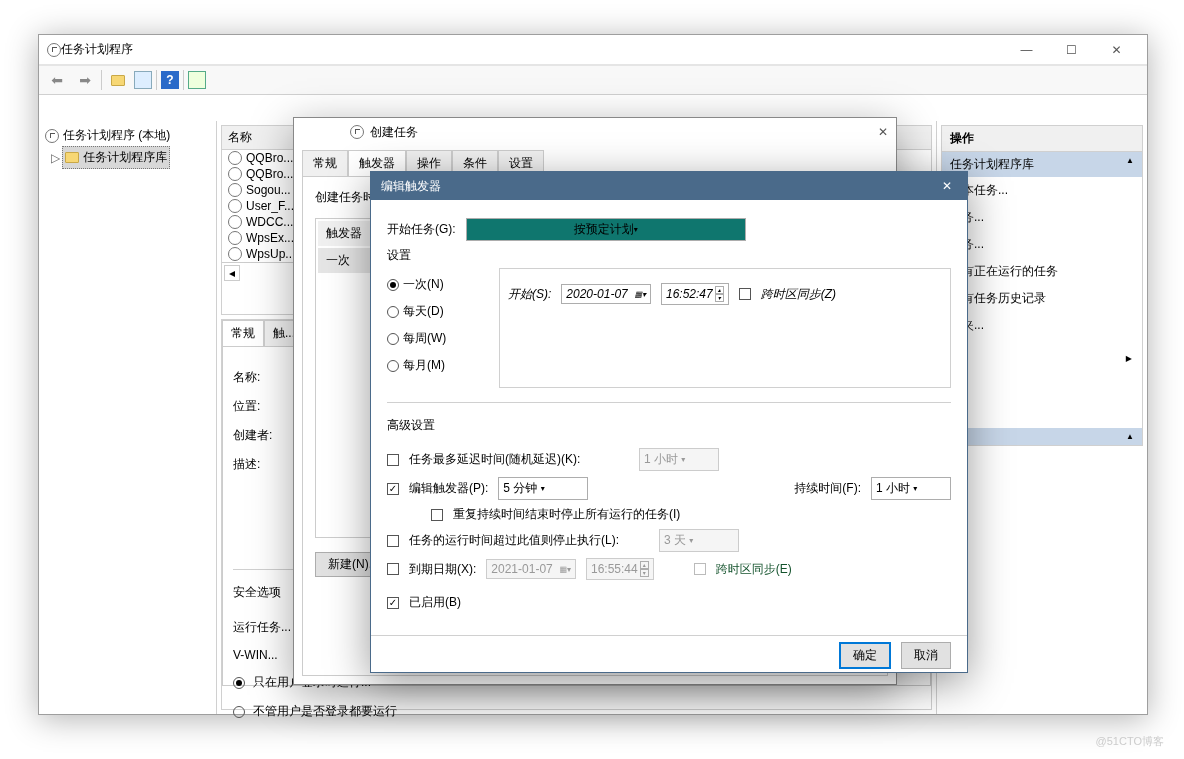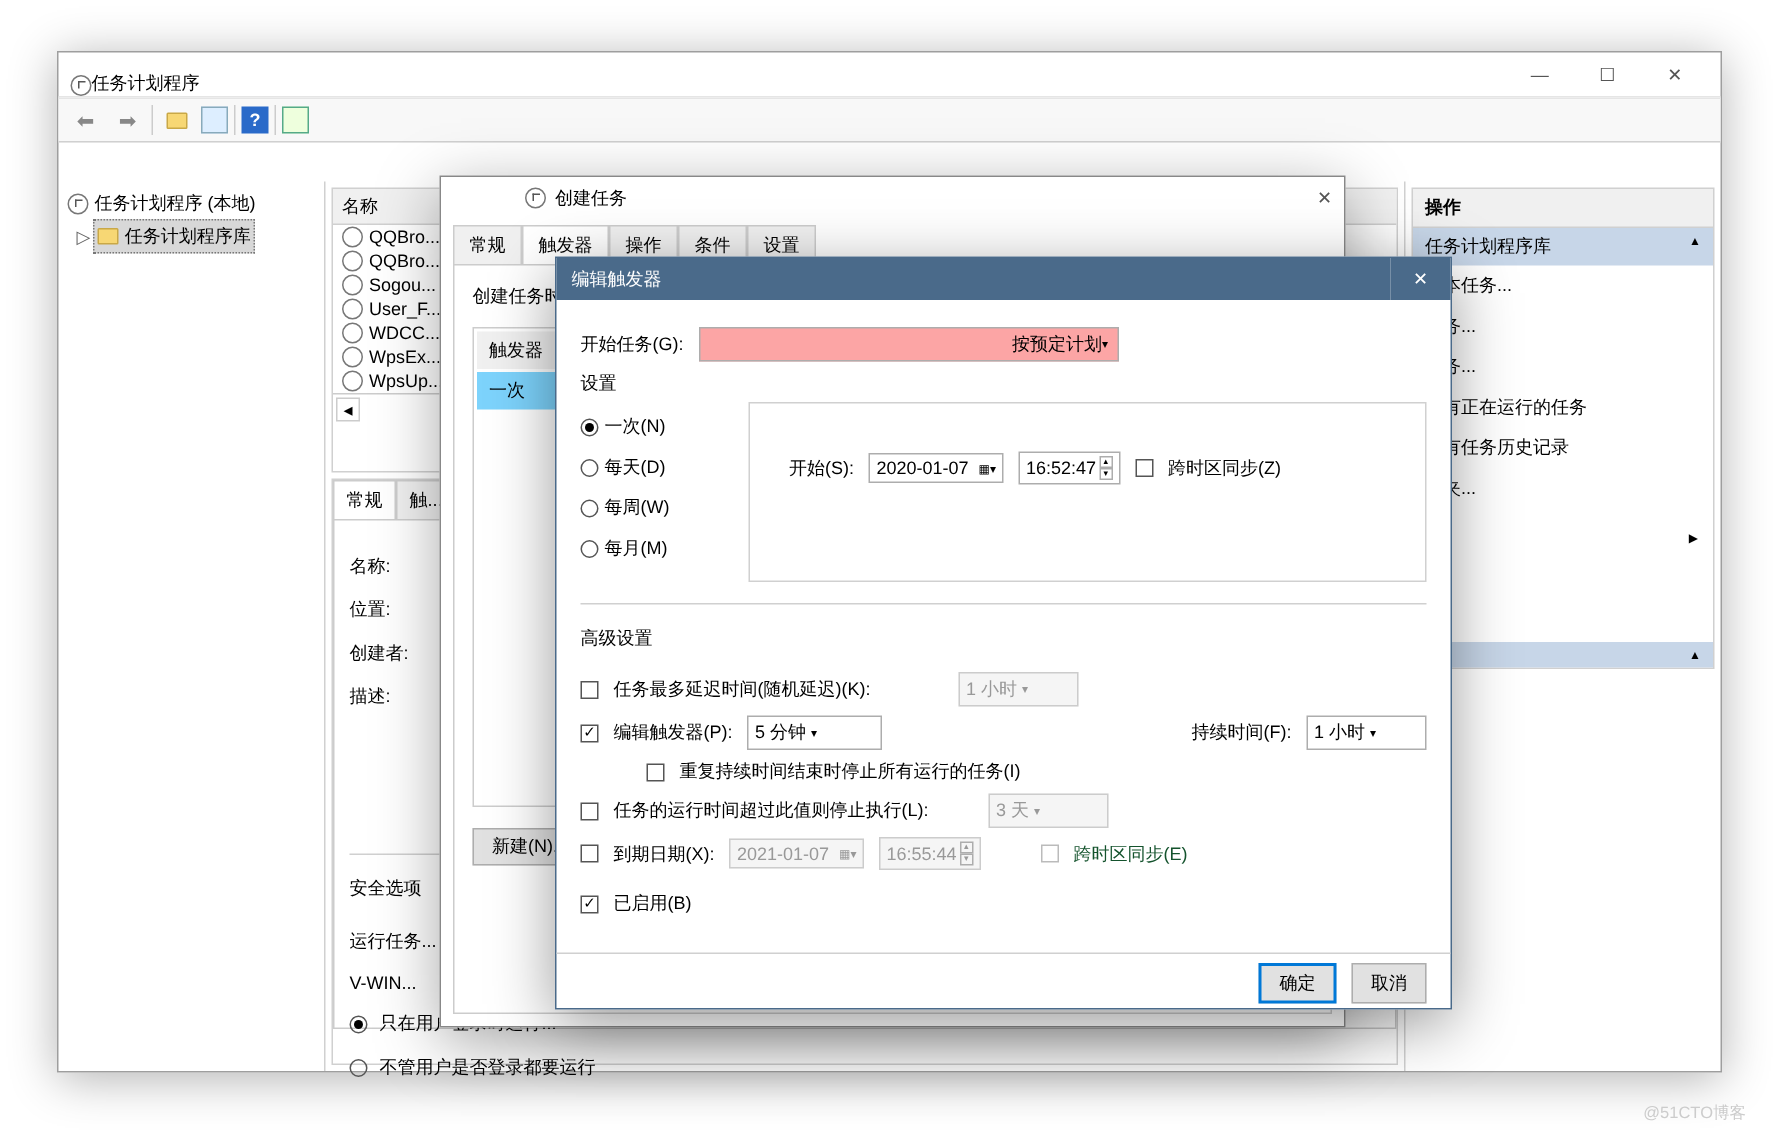--- a/index.html
+++ b/index.html
@@ -1,19 +1,19 @@
 <!DOCTYPE html>
 <html><head>
 <meta charset="utf-8">
 <style>
 * { box-sizing: border-box; font-family: "Microsoft YaHei", "Segoe UI", sans-serif; font-size: 12px; }
 body { margin: 0; background: #fff; width: 1184px; height: 759px; position: relative; overflow: hidden; }
 .faded-bg { position: absolute; bottom: 10px; right: 20px; color: #ccc; font-size: 11px; }
 .main-window { position: absolute; left: 38px; top: 34px; width: 1110px; height: 681px; border: 1px solid #9e9e9e; background: #fff; box-shadow: 0 4px 30px rgba(0,0,0,0.3); }
-.titlebar { height: 30px; display: flex; align-items: flex-end; padding: 0 8px; border-bottom: 1px solid #e5e5e5; }
+.titlebar { height: 30px; display: flex; align-items: center; padding: 0 8px; border-bottom: 1px solid #e5e5e5; }
 .titlebar .title { flex: 1; }
 .titlebar .win-btn { width: 45px; height: 28px; display: flex; align-items: center; justify-content: center; color: #555; }
 .menubar { height: 24px; display: flex; align-items: center; padding: 0 6px; gap: 14px; color: #000; }
 .toolbar { height: 30px; border-top: 1px solid #e5e5e5; border-bottom: 1px solid #d0d0d0; display: flex; align-items: center; padding: 0 6px; gap: 4px; background: #f8f8f8; }
 .tb-btn { width: 24px; height: 24px; display: flex; align-items: center; justify-content: center; }
 .body-area { position: absolute; top: 86px; bottom: 0; left: 0; right: 0; display: flex; }
 .left-tree { width: 178px; border-right: 1px solid #d0d0d0; padding: 4px; }
 .tree-item { display: flex; align-items: center; gap: 4px; padding: 2px; }
 .tree-item.sel { background: #d8d8d8; border: 1px dotted #777; }
 .mid-col { flex: 1; border-right: 1px solid #d0d0d0; display: flex; flex-direction: column; padding: 4px; gap: 4px; }
@@ -36,37 +36,37 @@
 
 
 .create-dialog { position: absolute; left: 293px; top: 117px; width: 604px; height: 568px; border: 1px solid #888; background: #fff; box-shadow: 0 10px 40px rgba(0,0,0,0.35); }
 .create-dialog .dlg-title { height: 28px; display: flex; align-items: center; padding: 0 8px; margin-left: 48px; }
 .create-dialog .dlg-tabs { display: flex; padding: 4px 8px 0 8px; gap: 0; }
 .create-dialog .dlg-tab { padding: 4px 10px; border: 1px solid #ccc; border-bottom: none; background: #f0f0f0; }
 .create-dialog .dlg-tab.active { background: #fff; }
 .create-dialog .dlg-body { border: 1px solid #ccc; margin: 0 8px 8px 8px; padding: 12px; height: 500px; }
 .trigger-table { border: 1px solid #ccc; width: 100%; }
 .trigger-table th, .trigger-table td { text-align: left; padding: 4px 8px; font-weight: normal; }
-.trigger-table .active-row td { background: #7dd3fc; }
+.trigger-table .active-row td { background: #e5e5e5; }
 .btn { padding: 3px 12px; border: 1px solid #adadad; background: #e1e1e1; }
 .btn.primary { border: 2px solid #0078d7; background: #e1e1e1; }
 .scrollbar-v { position: absolute; right: 8px; bottom: 34px; width: 16px; height: 18px; background: #f0f0f0; border: 1px solid #ccc; display:flex; flex-direction:column; justify-content:space-between; }
 
 
 .edit-dialog { position: absolute; left: 370px; top: 171px; width: 598px; height: 502px; border: 1px solid #4a6a8a; background: #fff; box-shadow: 0 10px 40px rgba(0,0,0,0.4); }
 .edit-dialog .ed-title { height: 28px; background: #4a6a8a; color: #fff; display: flex; align-items: center; padding: 0 10px; }
 .edit-dialog .ed-close { width: 40px; text-align: center; background: #4a6a8a; color: #fff; height: 28px; line-height: 28px; cursor: pointer; }
 .edit-dialog .ed-body { padding: 12px 16px; }
-.dropdown { border: 1px solid #adadad; background: #fca5a5; padding: 2px 6px; display: inline-flex; align-items: center; justify-content: flex-end; }
+.dropdown { border: 1px solid #adadad; background: #0f766e; padding: 2px 6px; display: inline-flex; align-items: center; justify-content: center; }
 .ed-row { display: flex; align-items: center; gap: 10px; margin: 6px 0; }
 .radio-col { width: 100px; display: flex; flex-direction: column; gap: 10px; padding: 8px 0; }
 .radio-item { display: flex; align-items: center; gap: 4px; }
 .radio { width: 12px; height: 12px; border: 1px solid #555; border-radius: 50%; display: inline-flex; align-items: center; justify-content: center; }
 .radio.checked::after { content: ''; width: 6px; height: 6px; background: #000; border-radius: 50%; }
-.settings-box { flex: 1; border: 1px solid #d0d0d0; padding: 26px; min-height: 120px; }
+.settings-box { flex: 1; border: 1px solid #d0d0d0; padding: 8px; min-height: 120px; font-style: italic; }
 .adv-section { margin-top: 14px; }
 .chk { width: 12px; height: 12px; border: 1px solid #555; display: inline-flex; align-items: center; justify-content: center; }
 .chk.checked::after { content: '✓'; font-size: 10px; line-height: 1; }
 .chk.disabled { border-color: #bbb; }
 .input { border: 1px solid #adadad; padding: 2px 4px; background: #fff; display: inline-flex; align-items: center; }
 .input.disabled { color: #999; border-color: #ccc; background: #f5f5f5; }
 .spinner { display: inline-flex; flex-direction: column; margin-left: 2px; }
 .spinner span { font-size: 6px; line-height: 6px; border: 1px solid #adadad; padding: 0 2px; }
 hr.sep { border: none; border-top: 1px solid #d0d0d0; margin: 14px 0; }
 .dlg-buttons { display: flex; justify-content: flex-end; gap: 10px; padding: 0 16px 10px 0; }

